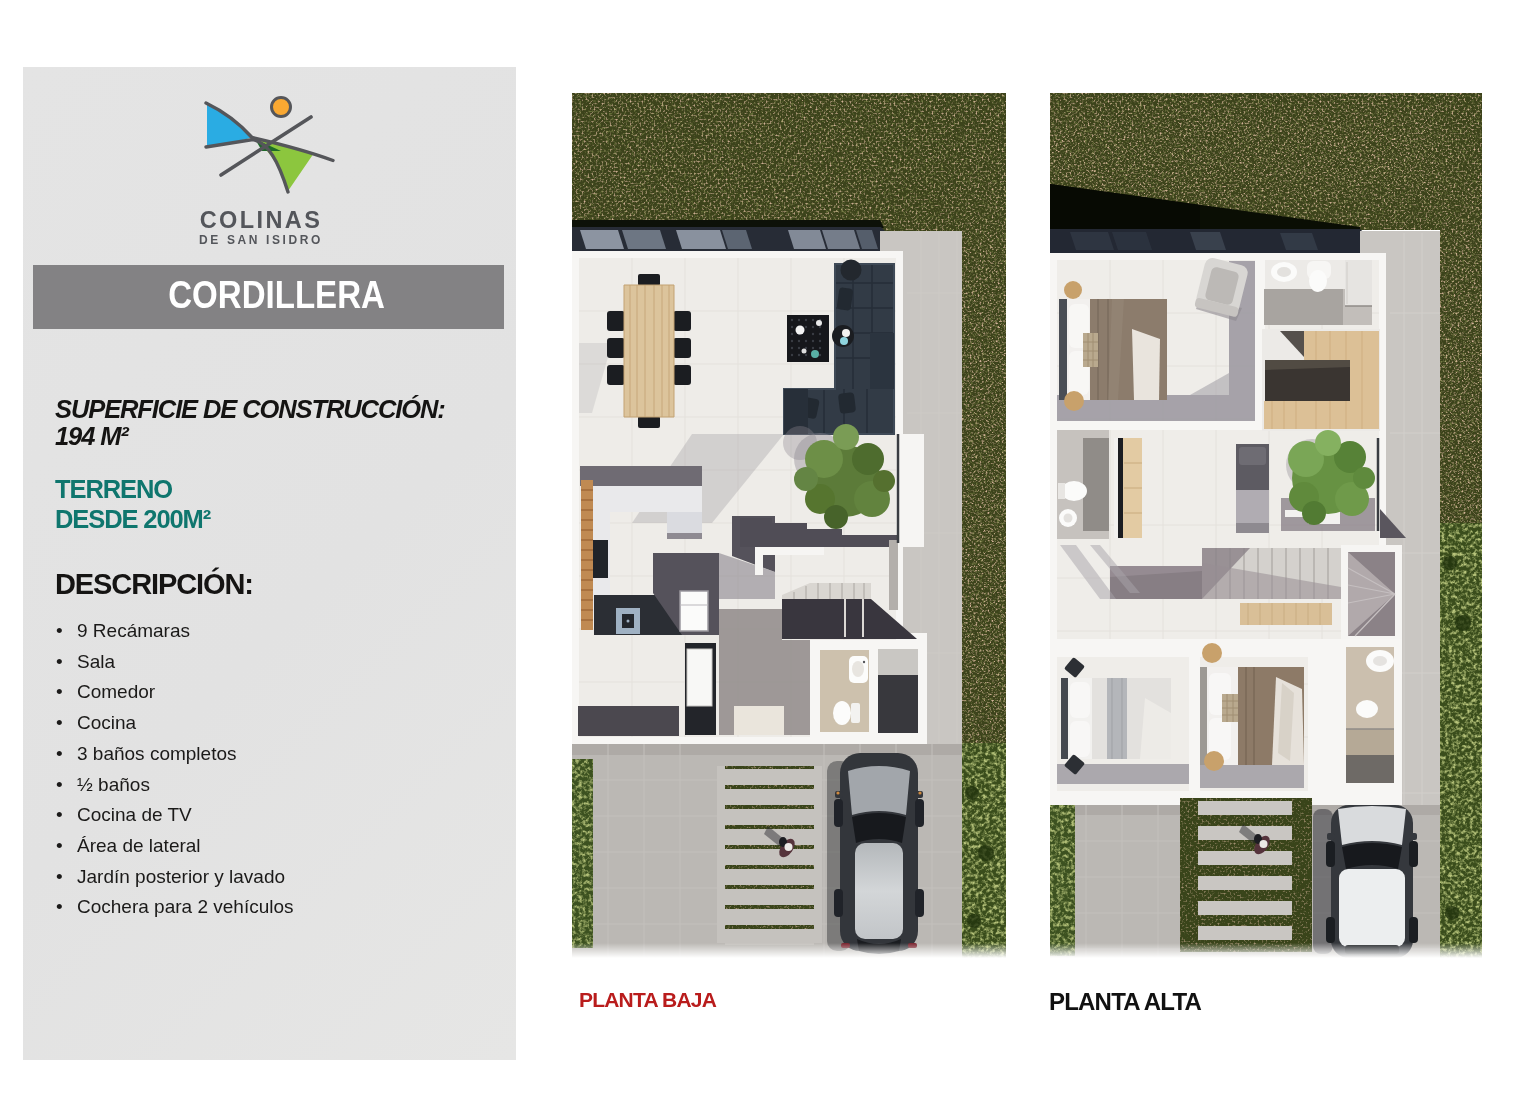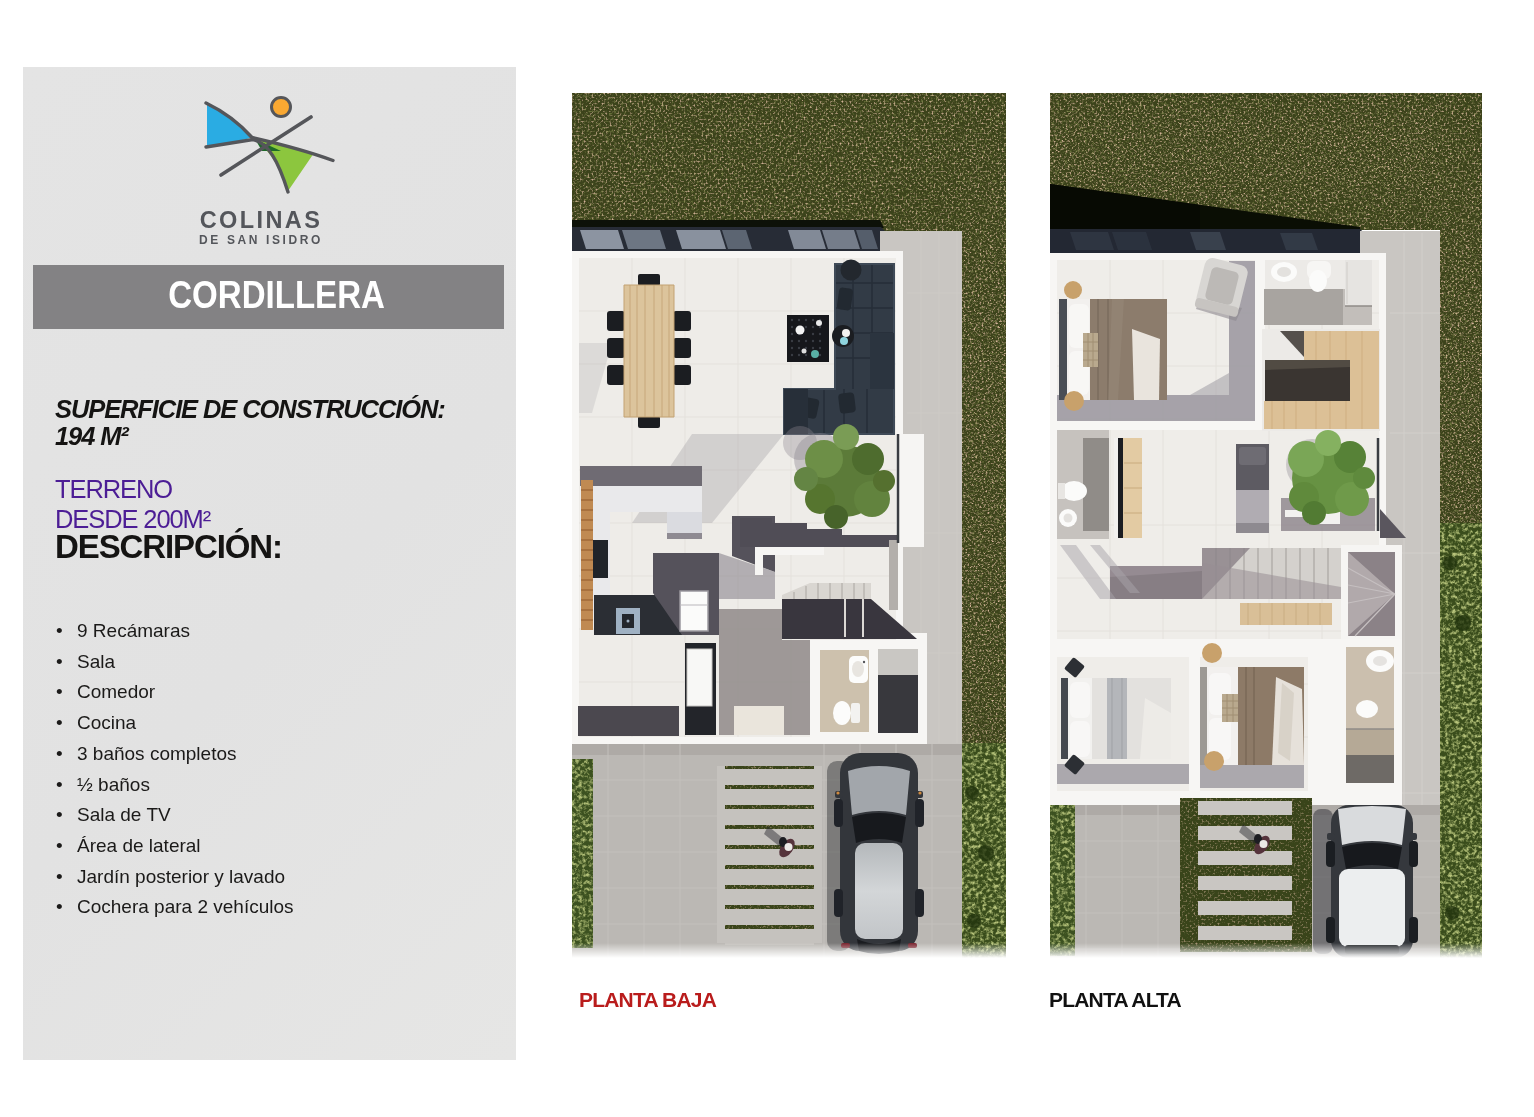--- a/index.html
+++ b/index.html
@@ -32,23 +32,23 @@
 
   <text x="261" y="244" text-anchor="middle" font-family="Liberation Sans, sans-serif" font-weight="bold" font-size="12" letter-spacing="2.6" fill="#54565b">DE SAN ISIDRO</text>
 </svg>
 
 <div class="abs" style="left:33px;top:265px;width:471px;height:64px;background:#838284;"></div>
 
 <div class="abs" style="left:33px;top:274px;width:451px;text-align:center;font-weight:bold;font-size:38px;color:#ffffff;margin-left:18px;"><span style="display:inline-block;transform:scaleX(0.87);transform-origin:center;">CORDILLERA</span></div>
 
 <div class="abs" style="left:55px;top:396px;font-size:25.5px;line-height:27px;font-weight:bold;color:#151413;letter-spacing:-1.1px;font-style:italic;">SUPERFICIE DE CONSTRUCCIÓN:<br>194 M²</div>
 
-<div class="abs" style="left:55px;top:474px;font-size:25.5px;line-height:30px;font-weight:normal;color:#4c1d95;letter-spacing:-1.1px;">TERRENO<br>DESDE 200M²</div>
-
-<div class="abs" style="left:55px;top:528px;font-size:33px;font-weight:bold;color:#151413;letter-spacing:-1.1px;">DESCRIPCIÓN:</div>
+<div class="abs" style="left:55px;top:474px;font-size:25.5px;line-height:30px;font-weight:bold;color:#0f766e;letter-spacing:-1.1px;">TERRENO<br>DESDE 200M²</div>
+
+<div class="abs" style="left:55px;top:568px;font-size:29px;font-weight:bold;color:#151413;letter-spacing:-1.1px;">DESCRIPCIÓN:</div>
 
 <div class="abs" style="left:55px;top:616px;font-size:19px;color:#1b1a19;">
 <table style="border-collapse:collapse;font-size:19px;color:#1b1a19;line-height:28.7px;">
 <tbody>
         <tr>
           <td style="width:19px;vertical-align:top;">•</td>
           <td>9 Recámaras</td>
         </tr>
 <tr>
           <td>•</td>
@@ -65,41 +65,41 @@
 <tr>
           <td>•</td>
           <td>3 baños completos</td>
         </tr>
 <tr>
           <td>•</td>
           <td>½ baños</td>
         </tr>
 <tr>
           <td>•</td>
-          <td>Sala de TV</td>
+          <td>Cocina de TV</td>
         </tr>
 <tr>
           <td>•</td>
           <td>Área de lateral</td>
         </tr>
 <tr>
           <td>•</td>
           <td>Jardín posterior y lavado</td>
         </tr>
 <tr>
           <td>•</td>
           <td>Cochera para 2 vehículos</td>
         </tr>
 </tbody>
     </table>
 </div>
 
 <div class="abs" style="left:579px;top:988px;font-size:21px;font-weight:bold;color:#b91c1c;letter-spacing:-0.8px;">PLANTA BAJA</div>
 
-<div class="abs" style="left:1049px;top:988px;font-size:21px;font-weight:bold;color:#111;letter-spacing:-0.8px;">PLANTA ALTA</div>
+<div class="abs" style="left:1049px;top:988px;font-size:24px;font-weight:bold;color:#111;letter-spacing:-0.8px;">PLANTA ALTA</div>
 
 <svg width="0" height="0" style="position:absolute">
 <defs>
   <filter id="spkTan" x="0%" y="0%" width="100%" height="100%">
     <feTurbulence type="fractalNoise" baseFrequency="0.5" numOctaves="3" seed="7" stitchTiles="stitch"></feTurbulence>
     <feColorMatrix type="matrix" values="0 0 0 0 0.64  0 0 0 0 0.44  0 0 0 0 0.31  3.3 0 0 0 -1.7"></feColorMatrix>
   </filter>
   <filter id="spkGrn" x="0%" y="0%" width="100%" height="100%">
     <feTurbulence type="fractalNoise" baseFrequency="0.4" numOctaves="3" seed="19" stitchTiles="stitch"></feTurbulence>
     <feColorMatrix type="matrix" values="0 0 0 0 0.44  0 0 0 0 0.49  0 0 0 0 0.16  0 3.0 0 0 -1.6"></feColorMatrix>

